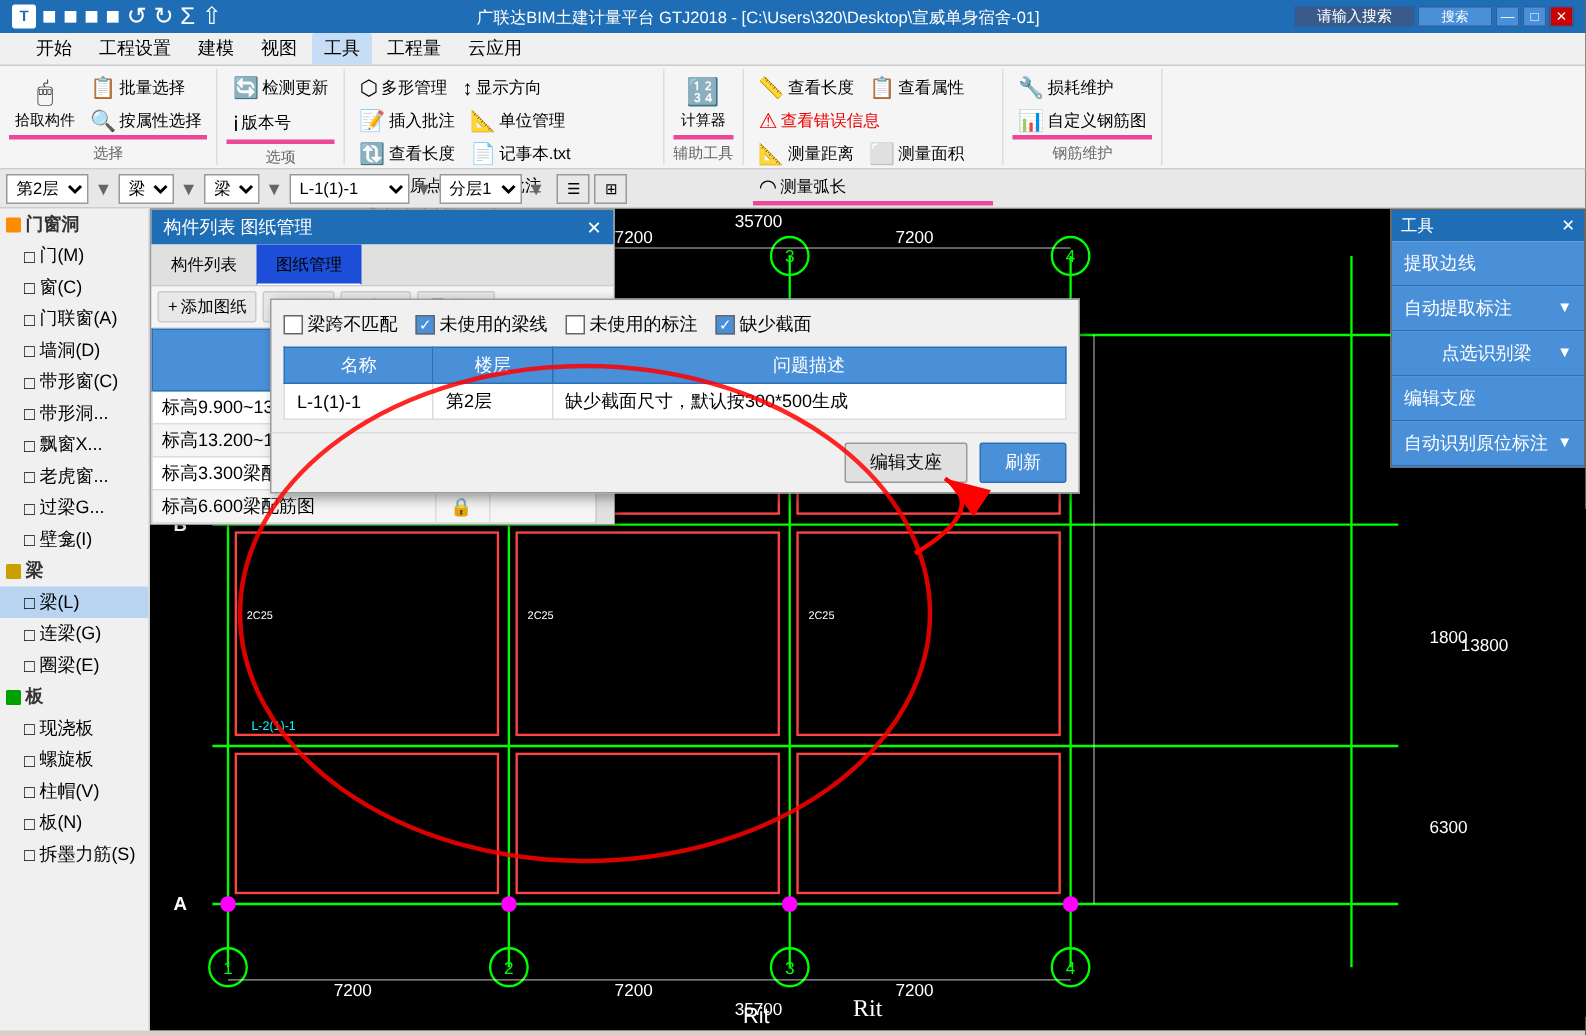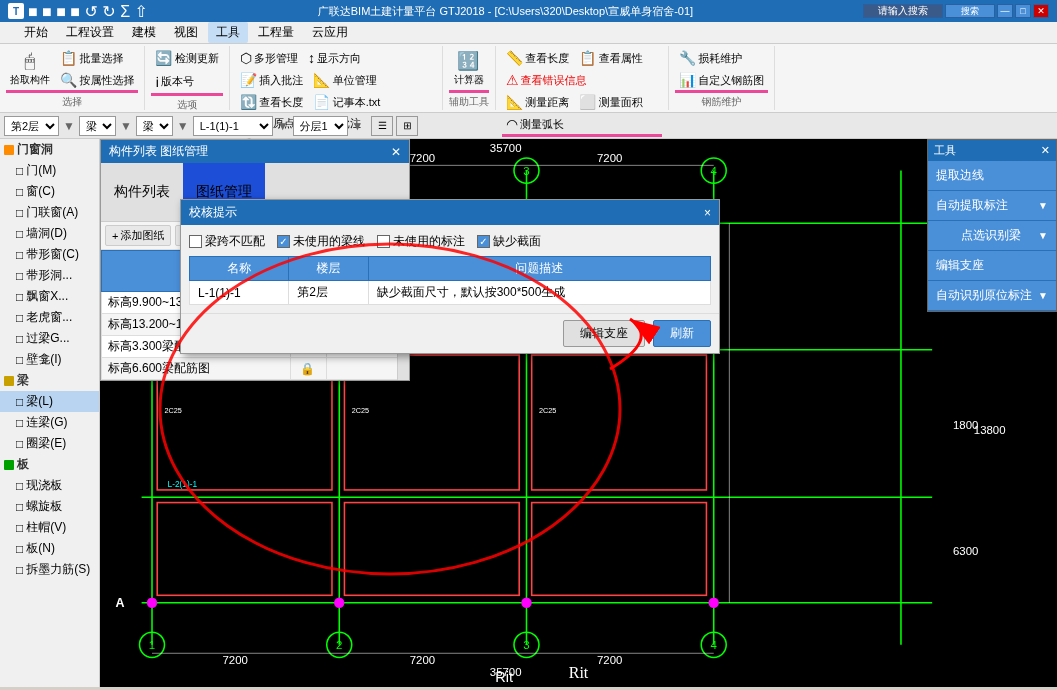--- a/index.html
+++ b/index.html
@@ -111,22 +111,22 @@
       gap: 6px;
       cursor: move;
     }
     .panel-close { margin-left: auto; cursor: pointer; font-size: 12px; }
     .panel-tabs {
       display: flex;
       background: #e0e0e0;
       border-bottom: 1px solid #ccc;
     }
     .panel-tab {
-      padding: 19px 12px;
-      font-size: 14px;
+      padding: 5px 12px;
+      font-size: 11px;
       cursor: pointer;
       border: 1px solid transparent;
     }
     .panel-tab.active { background: #1d4ed8; border-bottom-color: white; }
     .panel-toolbar {
       display: flex;
       gap: 4px;
       padding: 3px 4px;
       background: #f5f5f5;
       border-bottom: 1px solid #ddd;
@@ -821,24 +821,20 @@
       <button class="extract-btn">
         <span>编辑支座</span>
       </button>
       <button class="extract-btn" style="display:flex;align-items:center;justify-content:space-between;">
         <span>自动识别原位标注</span>
         <span class="arrow">▼</span>
       </button>
     </div>
 
     <div class="dialog-error">
-      <div class="dialog-header">
-        <span>校核提示</span>
-        <span style="cursor:pointer;">×</span>
-      </div>
       <div class="dialog-content">
         <div class="dialog-checkboxes">
           <div class="checkbox-item">
             <div class="checkbox-box"></div>
             <span>梁跨不匹配</span>
           </div>
           <div class="checkbox-item">
             <div class="checkbox-box checked">✓</div>
             <span>未使用的梁线</span>
           </div>

